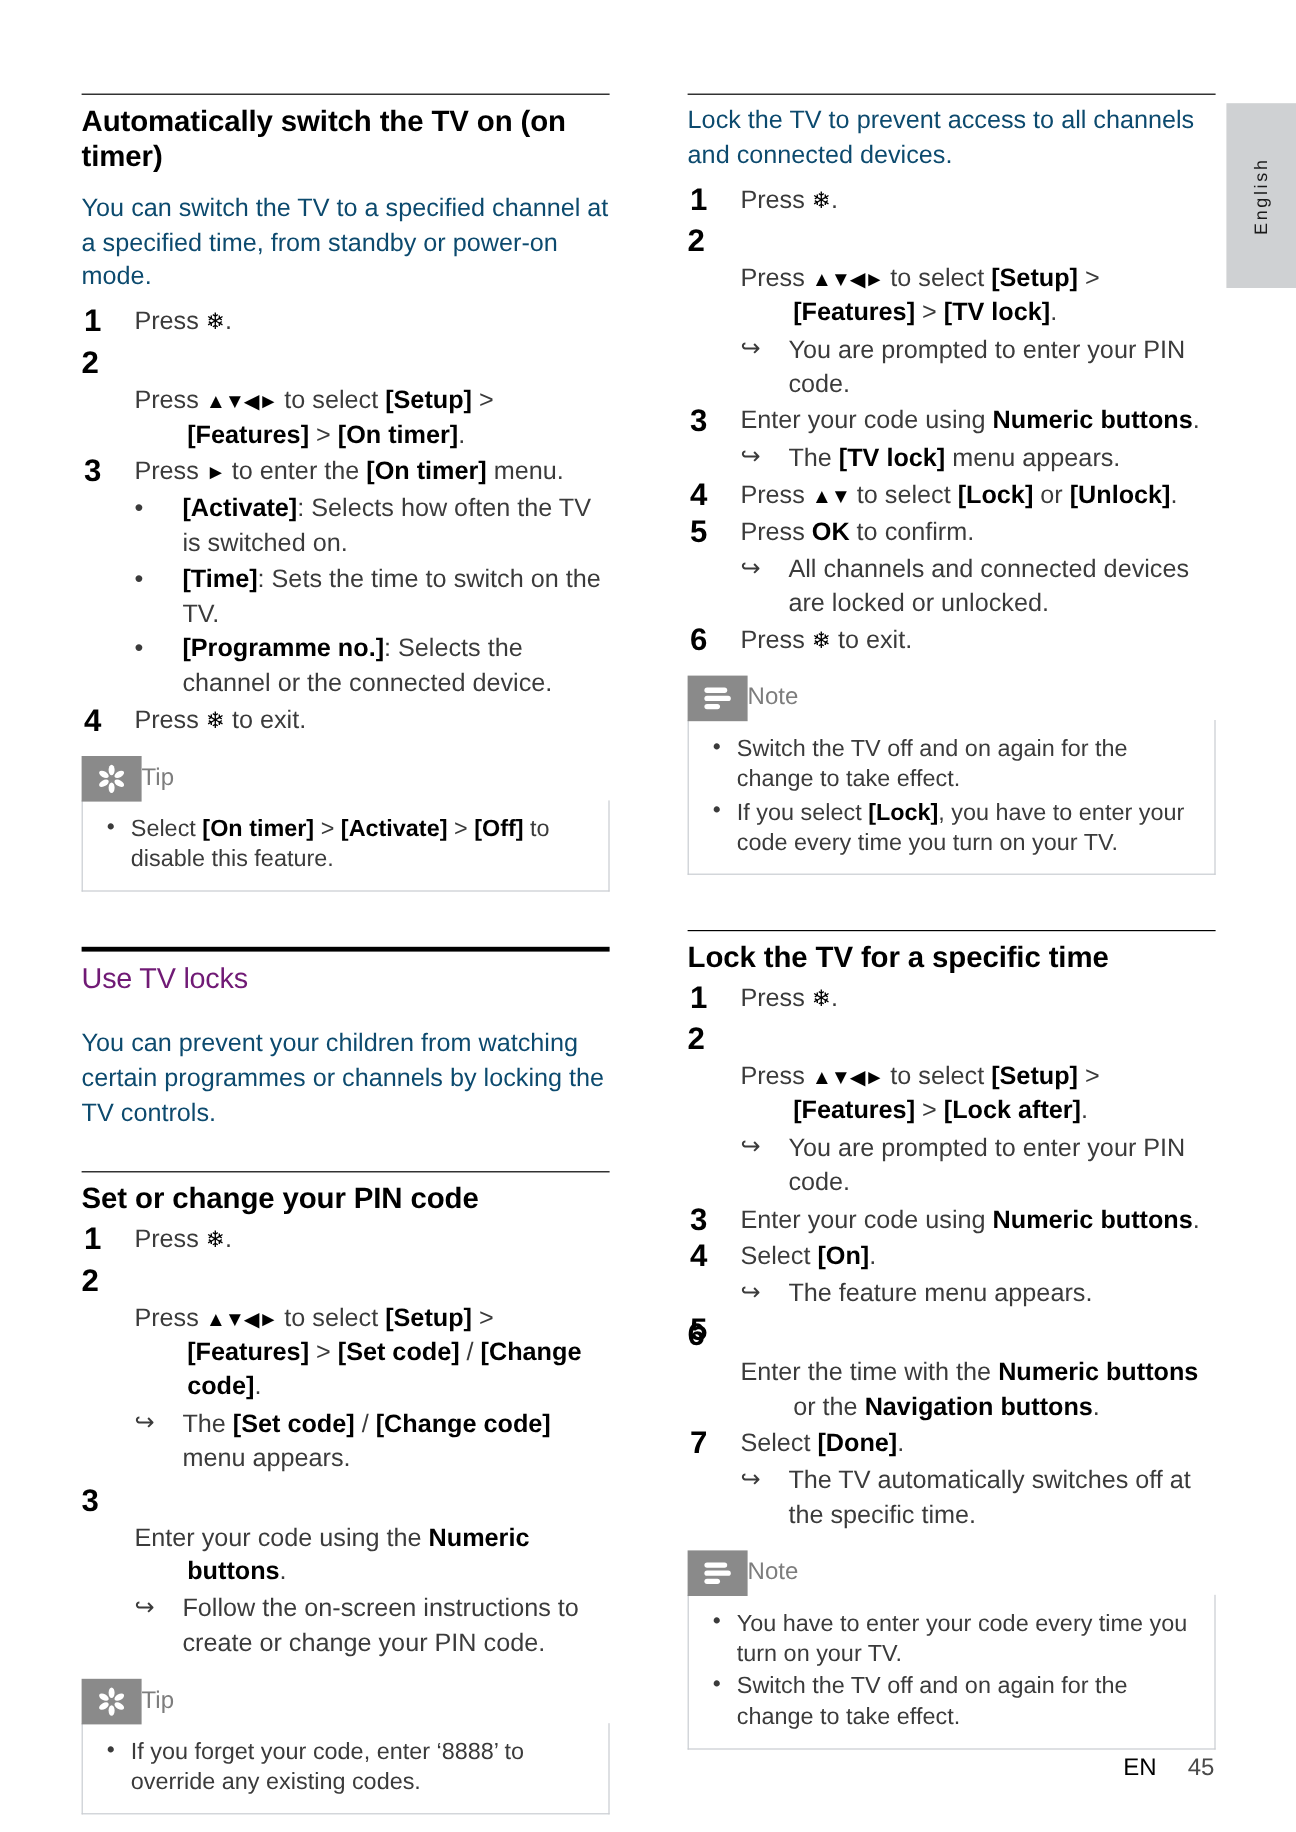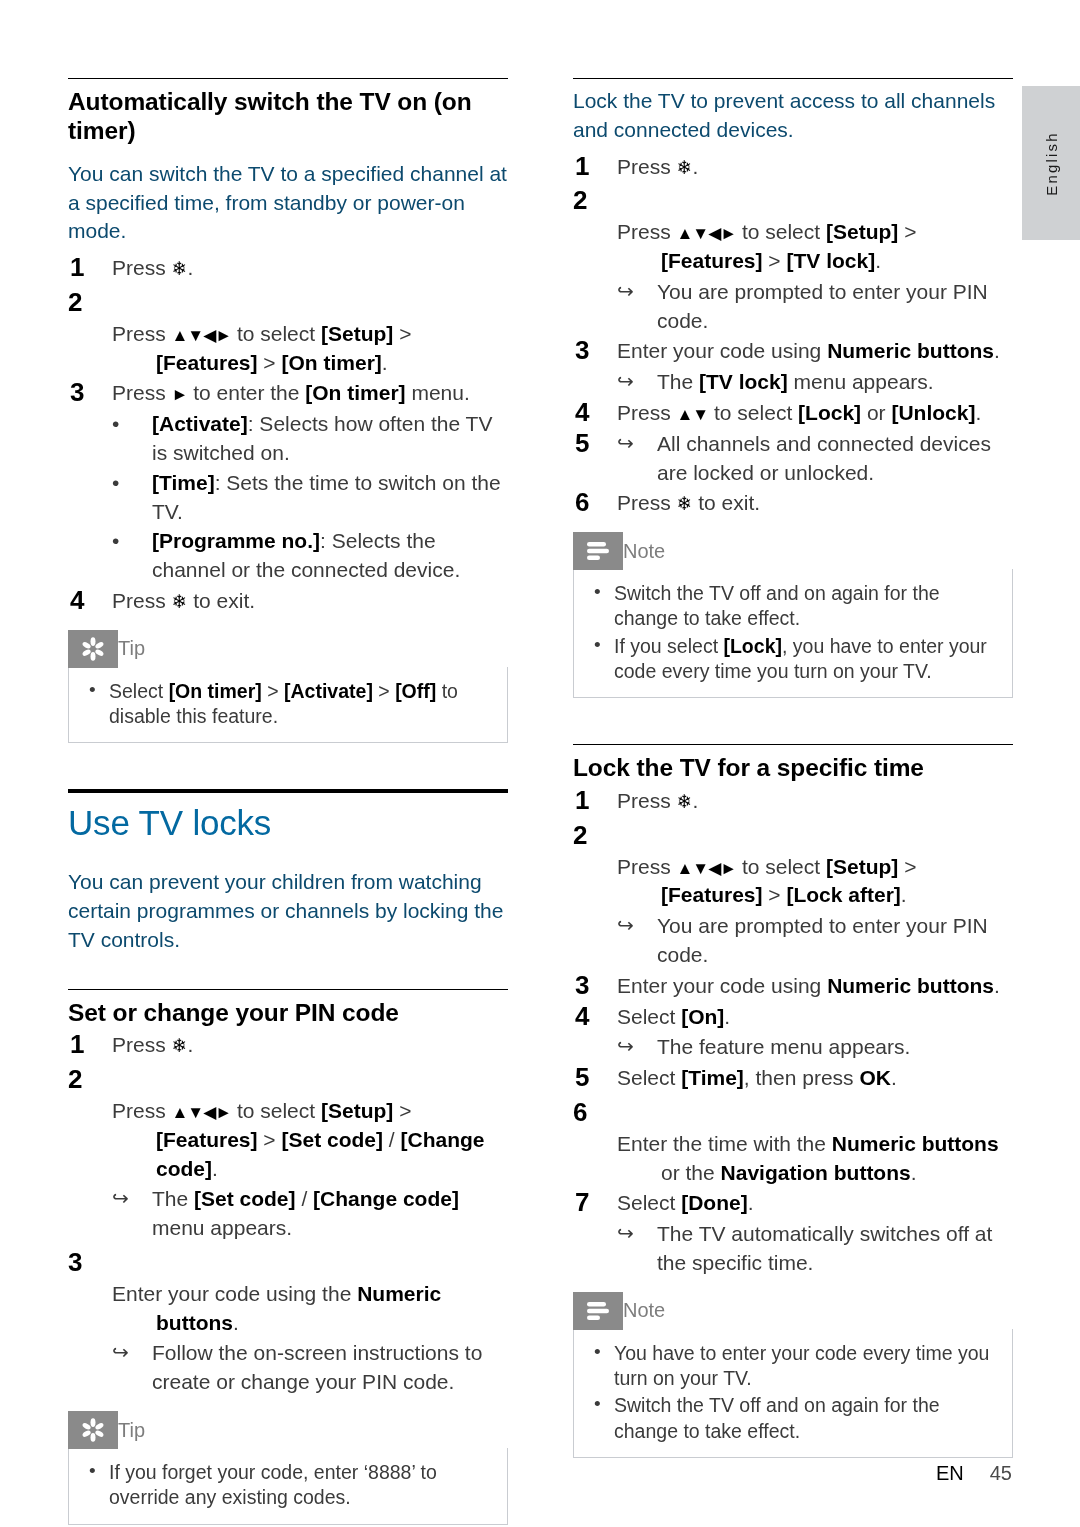--- a/index.html
+++ b/index.html
@@ -25,23 +25,23 @@
     display: flex;
     gap: 65px;
   }
   .col { width: 440px; }
 
   
   .rule-thick { border-top: 4px solid #000000; margin: 0 0 10px 0; height: 0; }
   .rule-thin  { border-top: 1.6px solid #000000; margin: 0 0 8px 0; height: 0; }
 
   h1.chapter {
-    font-size: 35px;
+    font-size: 24px;
     font-weight: 400;
-    color: #0369a1;
+    color: #701a75;
     margin: 2px 0 26px 0;
     line-height: 1.12;
     letter-spacing: -0.2px;
   }
   h2.section {
     font-size: 24.5px;
     font-weight: 700;
     color: #000000;
     margin: 0 0 14px 0;
     line-height: 1.2;
@@ -375,20 +375,21 @@
         </li>
       </ul>
 
       <ol class="steps">
         <li class="step">
           <span class="num">4</span>
           <span class="text-wrap">Press <span class="nav-glyph">▲▼</span> to select <b>[Lock]</b> or <b>[Unlock]</b>.</span>
         </li>
         <li class="step">
           <span class="num">5</span>
+          <span class="text-wrap">Press <b>OK</b> to confirm.</span>
         </li>
       </ol>
       <ul class="sublist">
         <li class="subitem arrow">
           <span class="marker">↪</span>
           <span>All channels and connected devices are locked or unlocked.</span>
         </li>
       </ul>
 
       <ol class="steps">
@@ -459,21 +460,20 @@
       <ul class="sublist">
         <li class="subitem arrow">
           <span class="marker">↪</span>
           <span>The feature menu appears.</span>
         </li>
       </ul>
 
       <ol class="steps">
         <li class="step">
           <span class="num">5</span>
-          <span class="text-wrap">Select <b>[Time]</b>, then press <b>OK</b>.</span>
         </li>
         <li class="step hang">
           <span class="num">6</span><span class="text-wrap">Enter the time with the <b>Numeric buttons</b> or the <b>Navigation buttons</b>.</span>
         </li>
         <li class="step">
           <span class="num">7</span>
           <span class="text-wrap">Select <b>[Done]</b>.</span>
         </li>
       </ol>
       <ul class="sublist">

